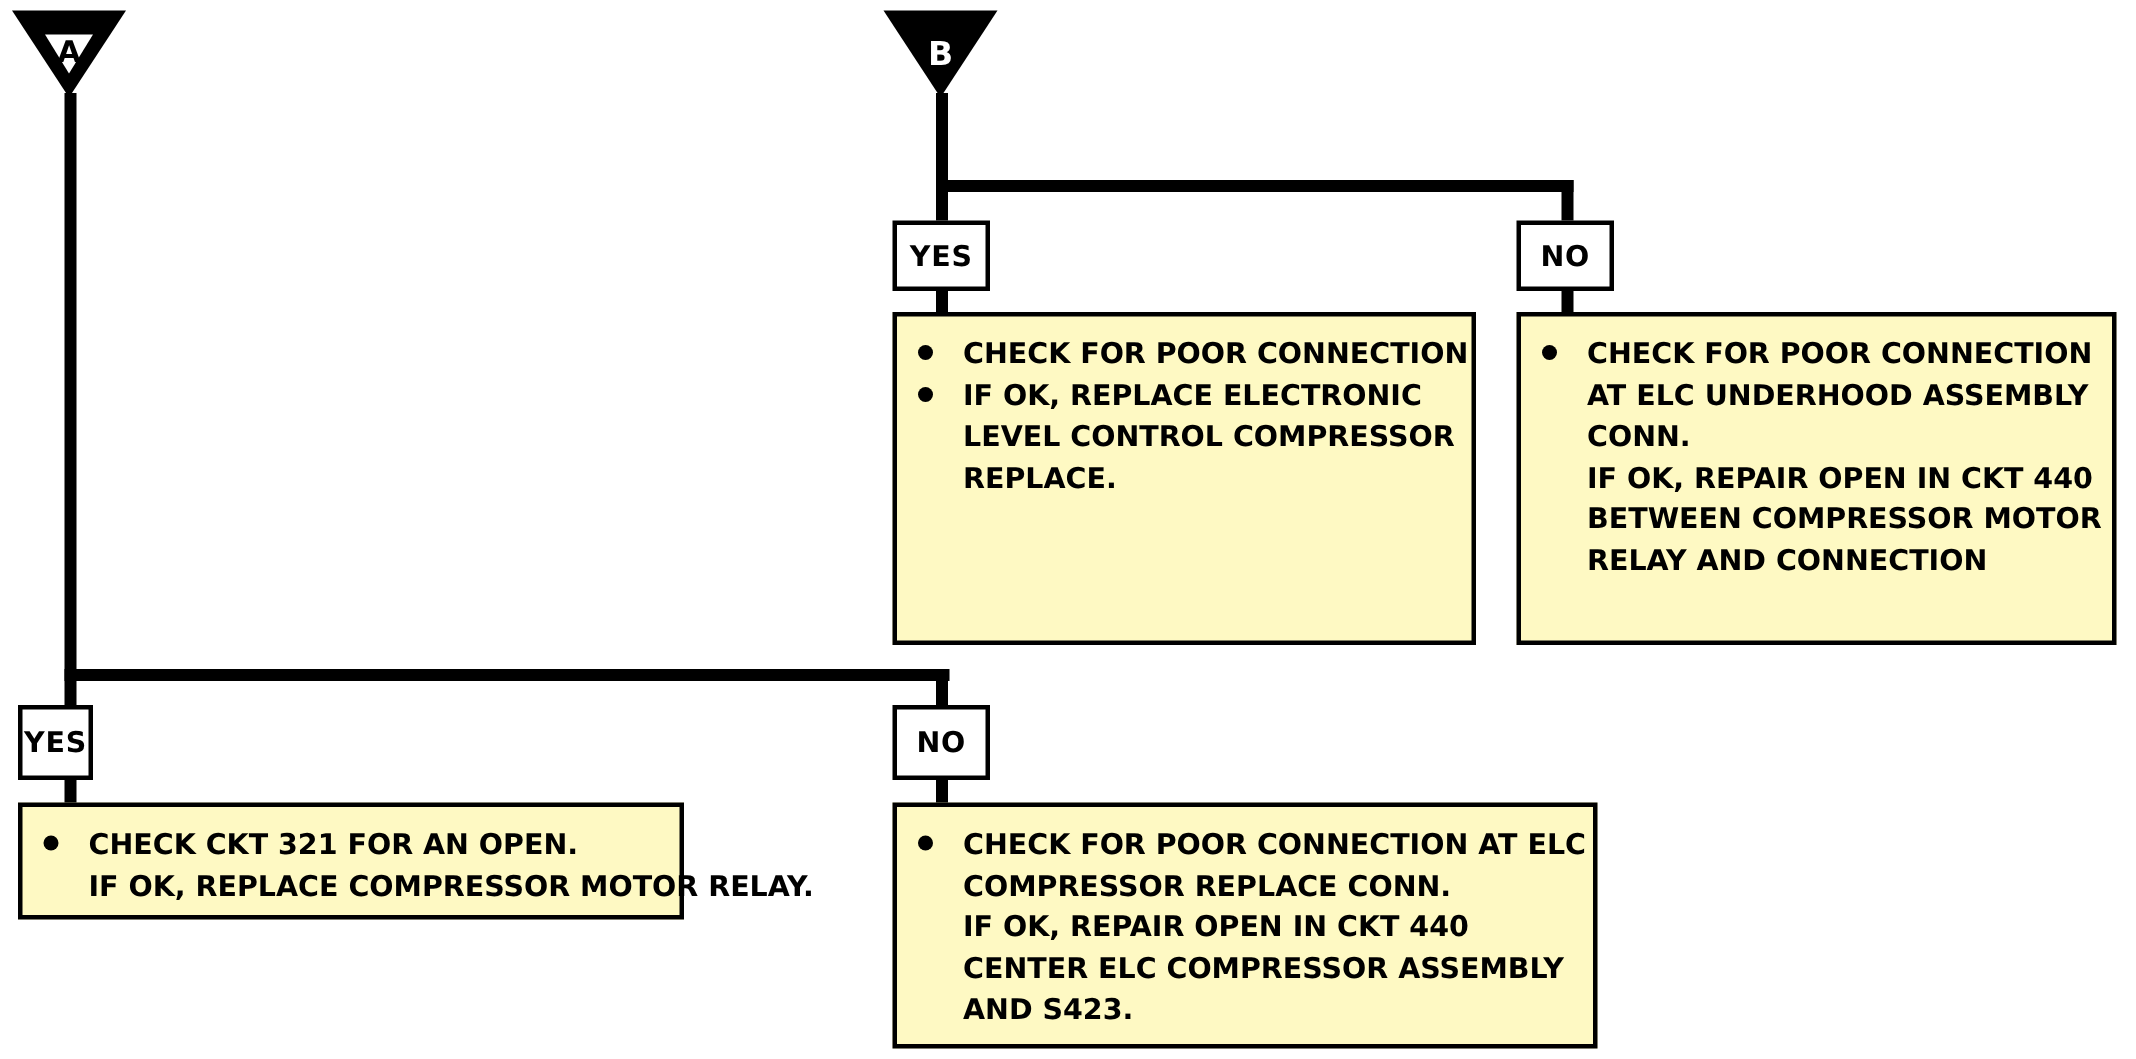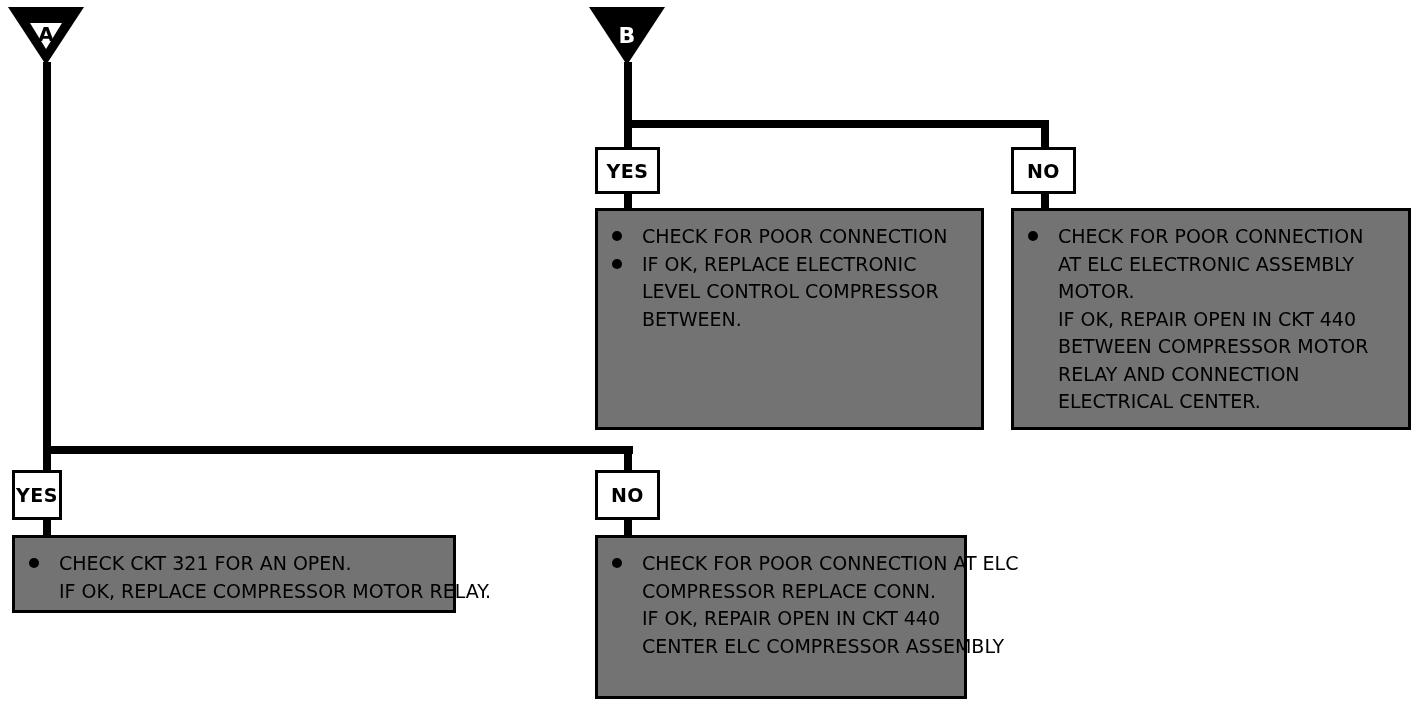--- a/index.html
+++ b/index.html
@@ -3,22 +3,22 @@
 <meta charset="utf-8">
 <style>
   html, body { margin:0; padding:0; background:#ffffff; }
   body { width:1424px; height:706px; position:relative; overflow:hidden;
          font-family:"DejaVu Sans", sans-serif; color:#000; }
   .ln { position:absolute; background:#000; }
   .tri { position:absolute; }
   .lbl { position:absolute; border:3px solid #000; background:#fff;
          font-weight:bold; font-size:19px; display:flex; align-items:center;
          justify-content:center; box-sizing:border-box; letter-spacing:0.5px;text-align:right; }
-  .box { position:absolute; border:3px solid #000; background:#737373; box-sizing:border-box;
-         font-weight:normal; font-size:19px; line-height:27.5px; padding:12px 10px 8px 14px; }
+  .box { position:absolute; border:3px solid #000; background:#fef9c3; box-sizing:border-box;
+         font-weight:bold; font-size:19px; line-height:27.5px; padding:12px 10px 8px 14px; }
   .item { display:flex; }
   .bul { width:30px; flex:0 0 30px; }
   .bul span { display:inline-block; width:10px; height:10px; border-radius:50%; background:#000; margin-left:0; transform:translateY(-2px); }
   .lines div { white-space:nowrap; }
 </style>
 </head>
 <body>
 
 <svg class="tri" style="left:6px;top:5px" width="80" height="62" viewBox="0 0 80 62">
   <polygon points="2,2 78,2 40,60" fill="#000"></polygon>
@@ -51,62 +51,62 @@
     <div class="bul"><span></span></div>
     <div class="lines">
       <div>CHECK FOR POOR CONNECTION</div>
     </div>
   </div>
   <div class="item">
     <div class="bul"><span></span></div>
     <div class="lines">
       <div>IF OK, REPLACE ELECTRONIC</div>
       <div>LEVEL CONTROL COMPRESSOR</div>
-      <div>BETWEEN.</div>
+      <div>REPLACE.</div>
     </div>
   </div>
 </div>
 
 <div class="lbl" style="left:1011px;top:147px;width:65px;height:47px">
     <span>NO</span>
   </div>
 <div class="box" style="left:1011px;top:208px;width:400px;height:222px">
   <div class="item">
     <div class="bul"><span></span></div>
     <div class="lines">
       <div>CHECK FOR POOR CONNECTION</div>
-      <div>AT ELC ELECTRONIC ASSEMBLY</div>
-      <div>MOTOR.</div>
+      <div>AT ELC UNDERHOOD ASSEMBLY</div>
+      <div>CONN.</div>
       <div>IF OK, REPAIR OPEN IN CKT 440</div>
       <div>BETWEEN COMPRESSOR MOTOR</div>
       <div>RELAY AND CONNECTION</div>
-      <div>ELECTRICAL CENTER.</div>
     </div>
   </div>
 </div>
 
 <div class="lbl" style="left:12px;top:470px;width:50px;height:50px">
     <span>YES</span>
   </div>
 <div class="box" style="left:12px;top:535px;width:444px;height:78px">
   <div class="item">
     <div class="bul"><span></span></div>
     <div class="lines">
       <div>CHECK CKT 321 FOR AN OPEN.</div>
       <div>IF OK, REPLACE COMPRESSOR MOTOR RELAY.</div>
     </div>
   </div>
 </div>
 
 <div class="lbl" style="left:595px;top:470px;width:65px;height:50px">
     <span>NO</span>
   </div>
-<div class="box" style="left:595px;top:535px;width:372px;height:164px">
+<div class="box" style="left:595px;top:535px;width:470px;height:164px">
   <div class="item">
     <div class="bul"><span></span></div>
     <div class="lines">
       <div>CHECK FOR POOR CONNECTION AT ELC</div>
       <div>COMPRESSOR REPLACE CONN.</div>
       <div>IF OK, REPAIR OPEN IN CKT 440</div>
       <div>CENTER ELC COMPRESSOR ASSEMBLY</div>
+      <div>AND S423.</div>
     </div>
   </div>
 </div>
 
 </body></html>

